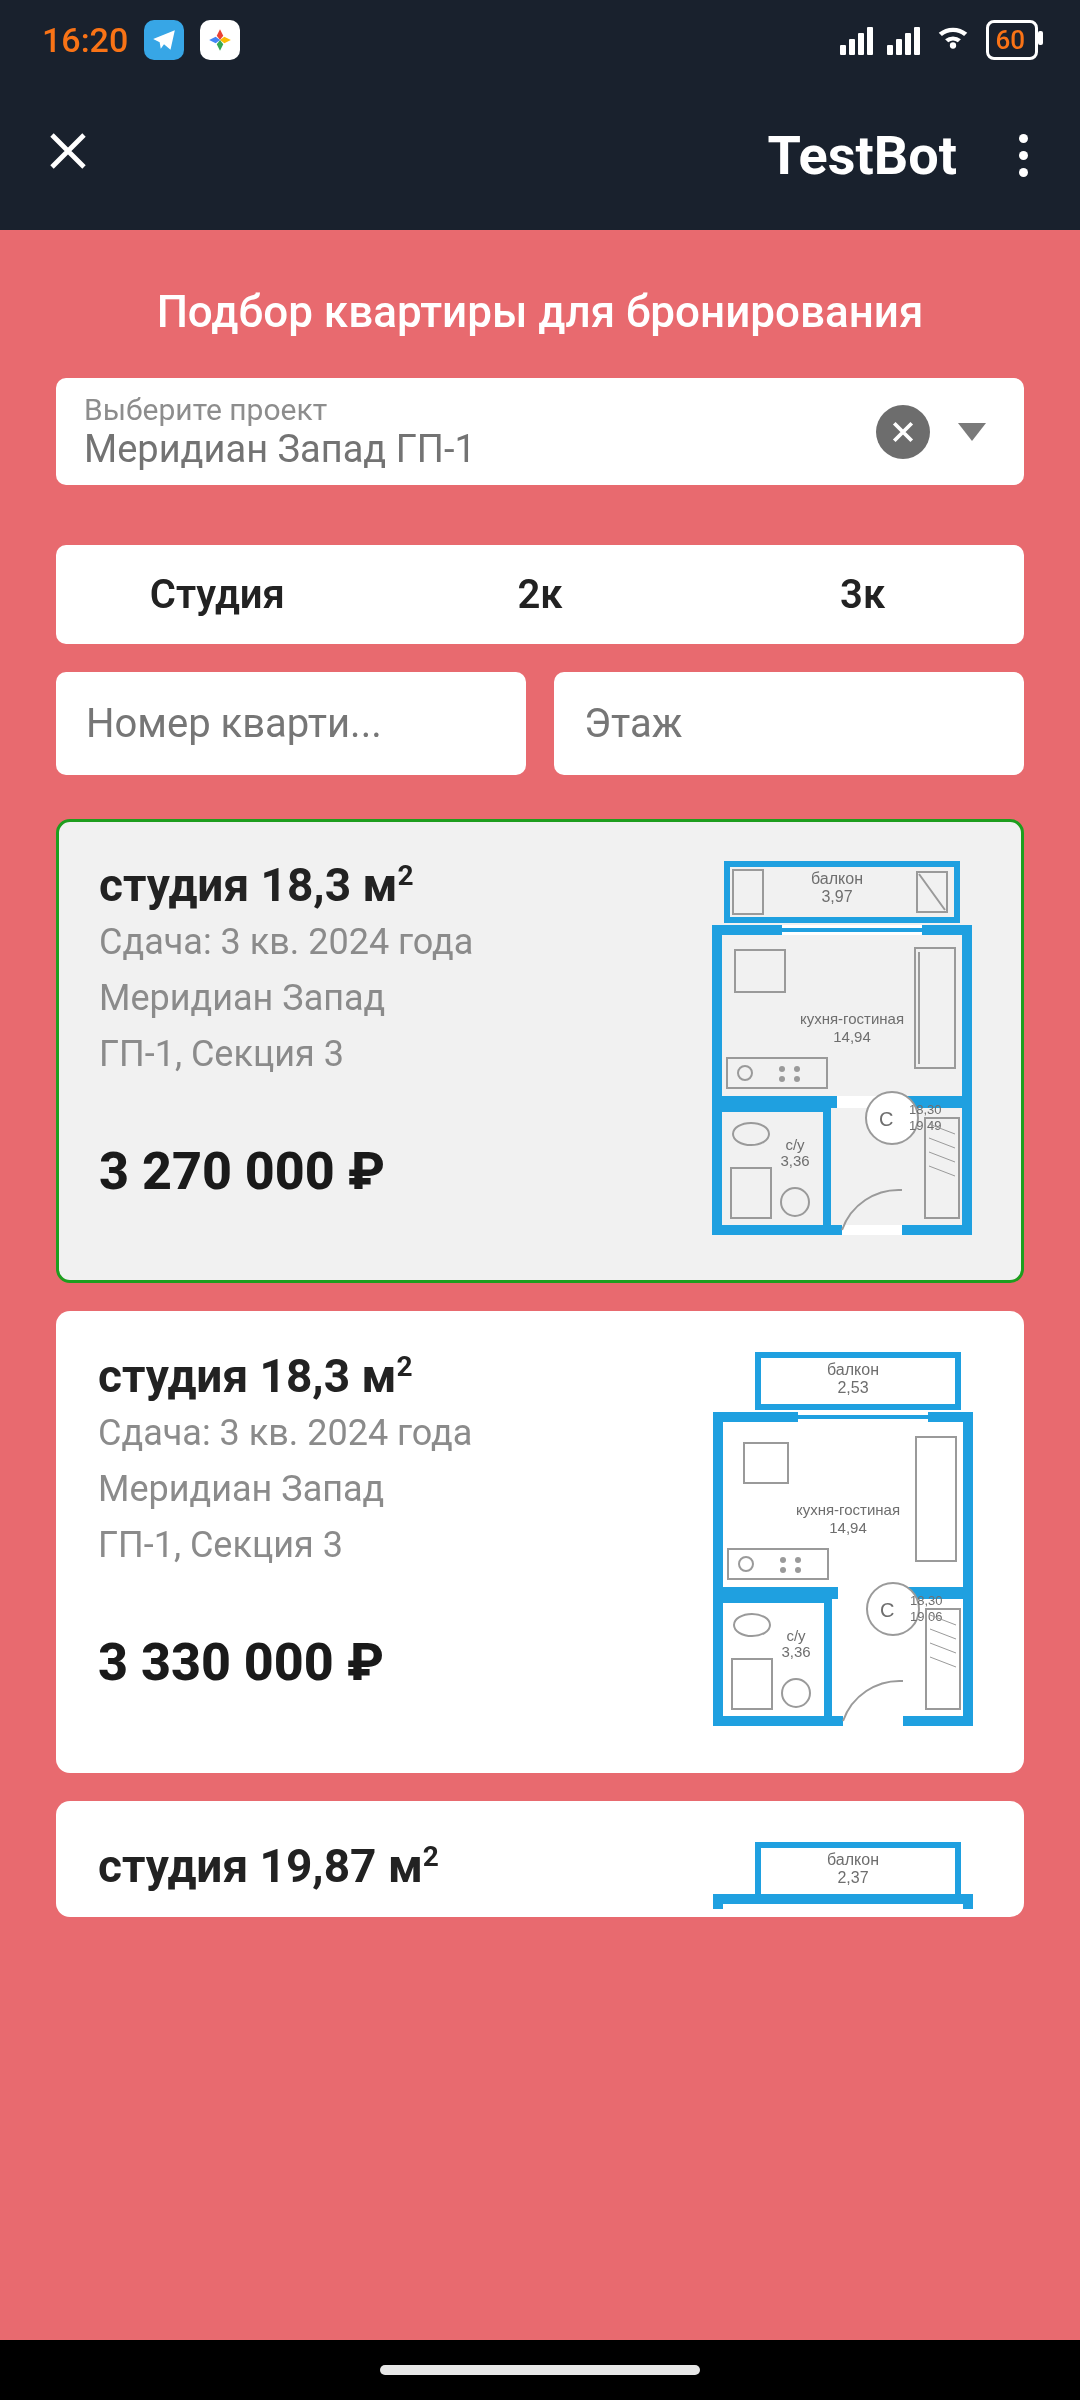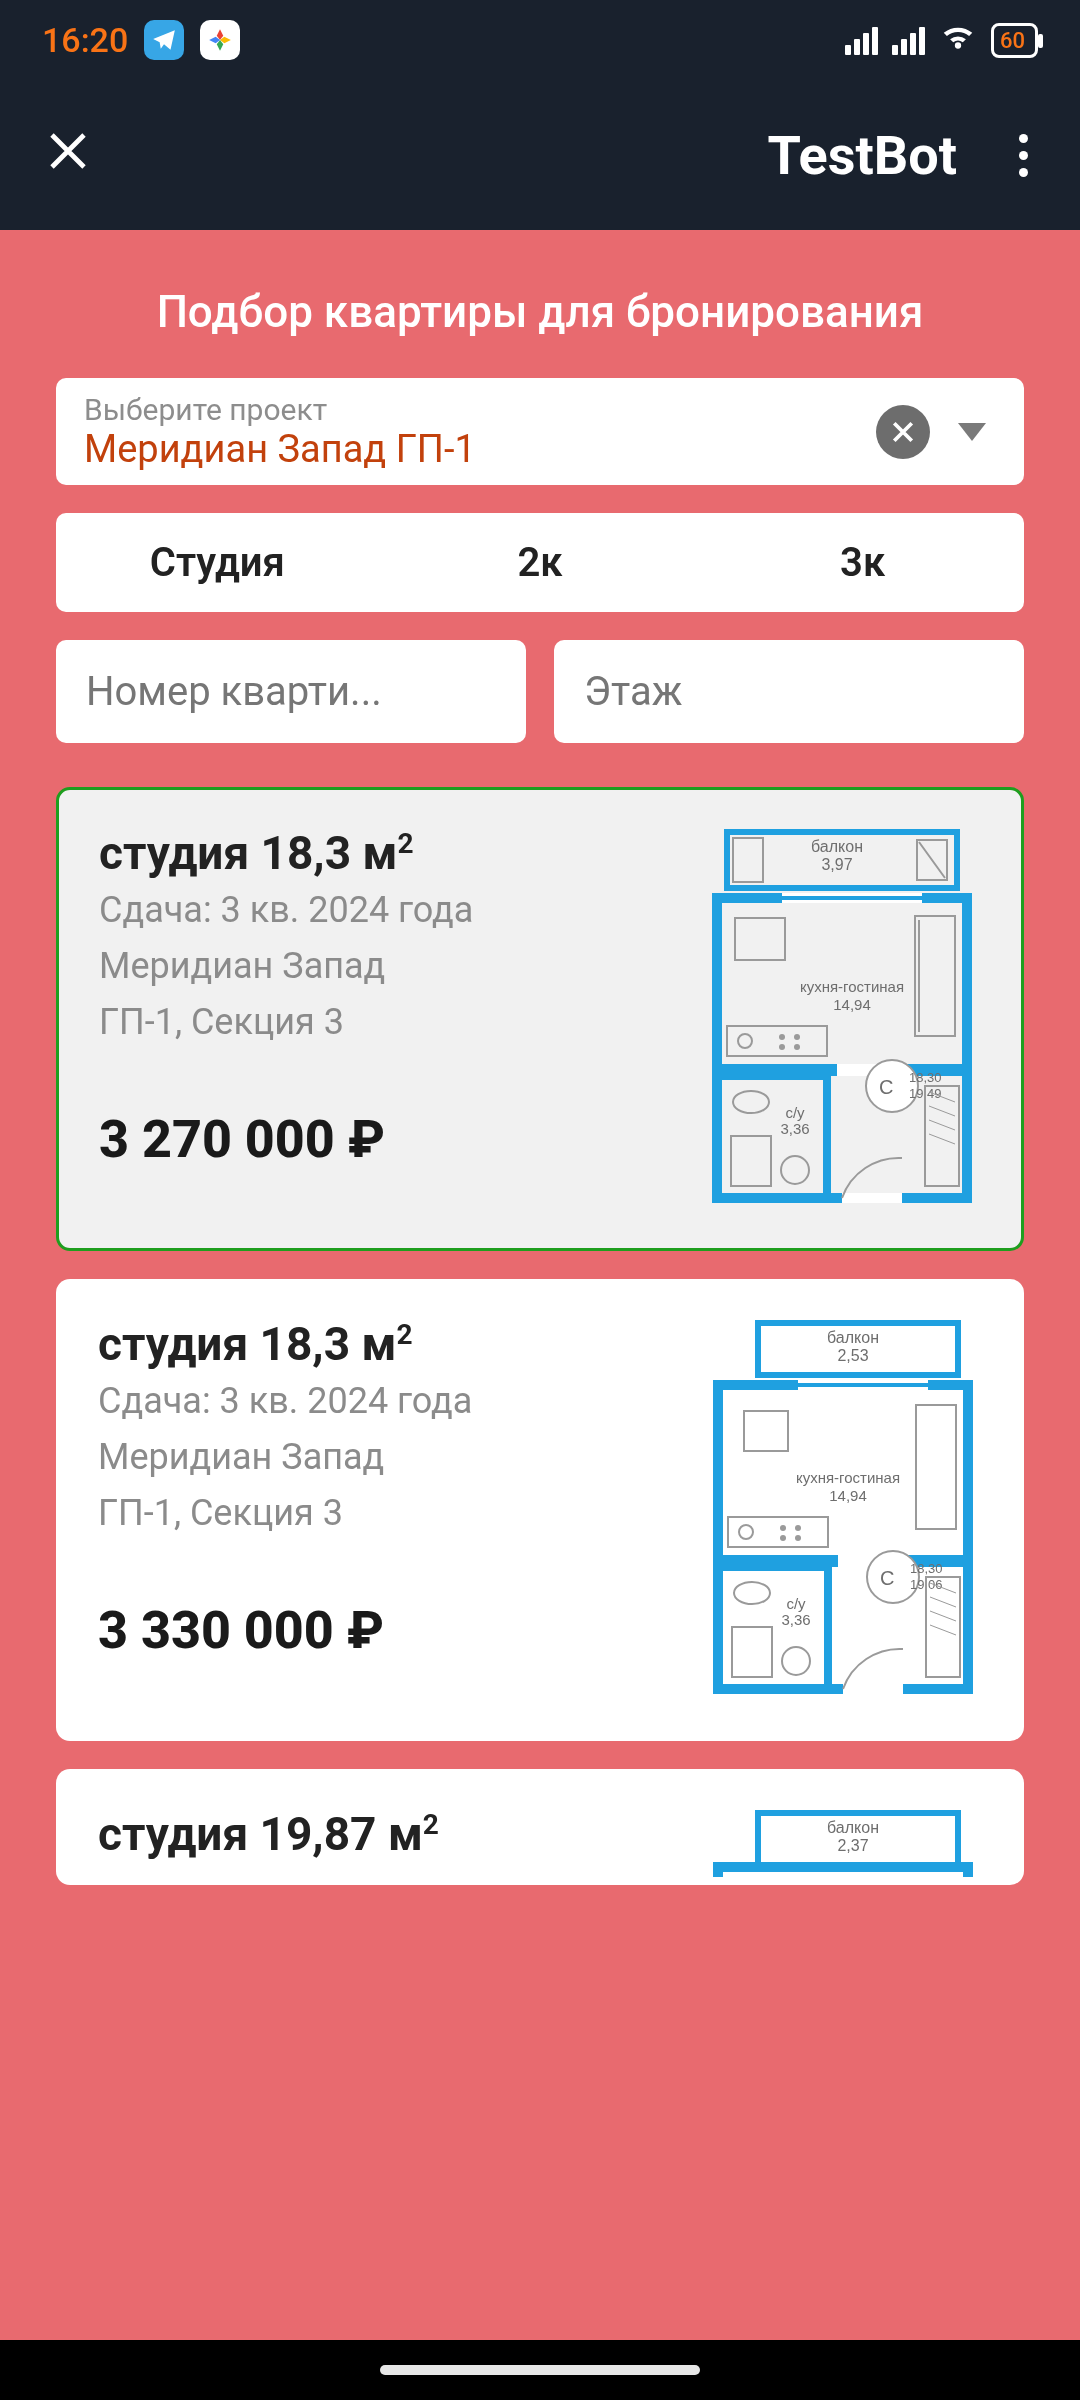--- a/index.html
+++ b/index.html
@@ -19,21 +19,21 @@
   }
   .status-left { display: flex; align-items: center; gap: 16px; }
   .status-right { display: flex; align-items: center; gap: 14px; }
   .icon-box { width: 40px; height: 40px; border-radius: 10px; display: flex; align-items: center; justify-content: center; font-size: 26px; }
   .icon-telegram { background: #37a6e6; color: #fff; }
   .icon-play    { background: #fff; }
   .sig-bars { display: flex; align-items: flex-end; gap: 3px; height: 30px; }
   .sig-bars span { width: 6px; background: #fff; border-radius: 1px; }
   .sig-bars span:nth-child(1){height:10px}.sig-bars span:nth-child(2){height:16px}
   .sig-bars span:nth-child(3){height:22px}.sig-bars span:nth-child(4){height:28px}
-  .battery { display:flex; align-items:center; gap:4px; border:3px solid #fff; border-radius:8px; padding:2px 10px 2px 6px; font-size:22px; position:relative;}
+  .battery { display:flex; align-items:center; gap:4px; border:3px solid #fff; border-radius:8px; padding:2px 10px 2px 6px; font-size:26px; position:relative;}
   .battery::after{content:"";position:absolute;right:-8px;top:8px;width:5px;height:14px;background:#fff;border-radius:2px;}
 
   
   .app-bar {
     height: 150px;
     background: #19212d;
     color: #fff;
     display: flex;
     align-items: center;
     padding: 0 44px;
@@ -50,24 +50,24 @@
     height: calc(2400px - 80px - 150px - 60px);
     padding: 56px 56px 0 56px;
     display: flex;
     flex-direction: column;
     overflow: hidden;
   }
   .page-title { color:#fff; text-align:center; font-size:44px; font-weight:500; margin-bottom:40px; }
   .select-box { background:#fff; border-radius:10px; padding:14px 28px; display:flex; align-items:center; gap:18px; margin-bottom:28px; }
   .select-text { flex:1; }
   .select-label { color:#8d8d8d; font-size:30px; }
-  .select-value { color:#c2410c; font-size:38px; }
+  .select-value { color:#737373; font-size:38px; }
   .clear-btn { width:54px; height:54px; border-radius:50%; background:#6d6d6d; color:#fff; display:flex; align-items:center; justify-content:center; font-size:34px; font-weight:700;}
   .caret { width:0;height:0;border-left:14px solid transparent;border-right:14px solid transparent;border-top:18px solid #7a7a7a; margin:0 10px;}
-  .tabs { background:#fff; border-radius:10px; display:flex; overflow:hidden; margin-bottom:28px; }
+  .tabs { background:#fff; border-radius:10px; display:flex; overflow:hidden; margin-bottom:28px;margin-top:32px; }
   .tab { flex:1; text-align:center; padding:26px 0; font-size:40px; font-weight:600; color:#222; }
   .tab.active { background:#bdbdbd; }
   .inputs-row { display:flex; gap:28px; margin-bottom:44px; }
   .text-input { flex:1; background:#fff; border-radius:10px; padding:28px 30px; font-size:40px; color:#767676; white-space:nowrap; overflow:hidden; text-overflow:ellipsis; }
 
   .cards { flex:1; overflow:hidden; display:flex; flex-direction:column; gap:28px; }
   .card { background:#fff; border-radius:14px; padding:36px 34px 42px 40px; display:flex; gap:28px; border:2px solid transparent; }
   .card.selected { background:#f1f1f1; border:3px solid #1e9e1e; }
   .card-info { flex:1; display:flex; flex-direction:column; }
   .card-title { font-size:46px; font-weight:700; color:#222; }

